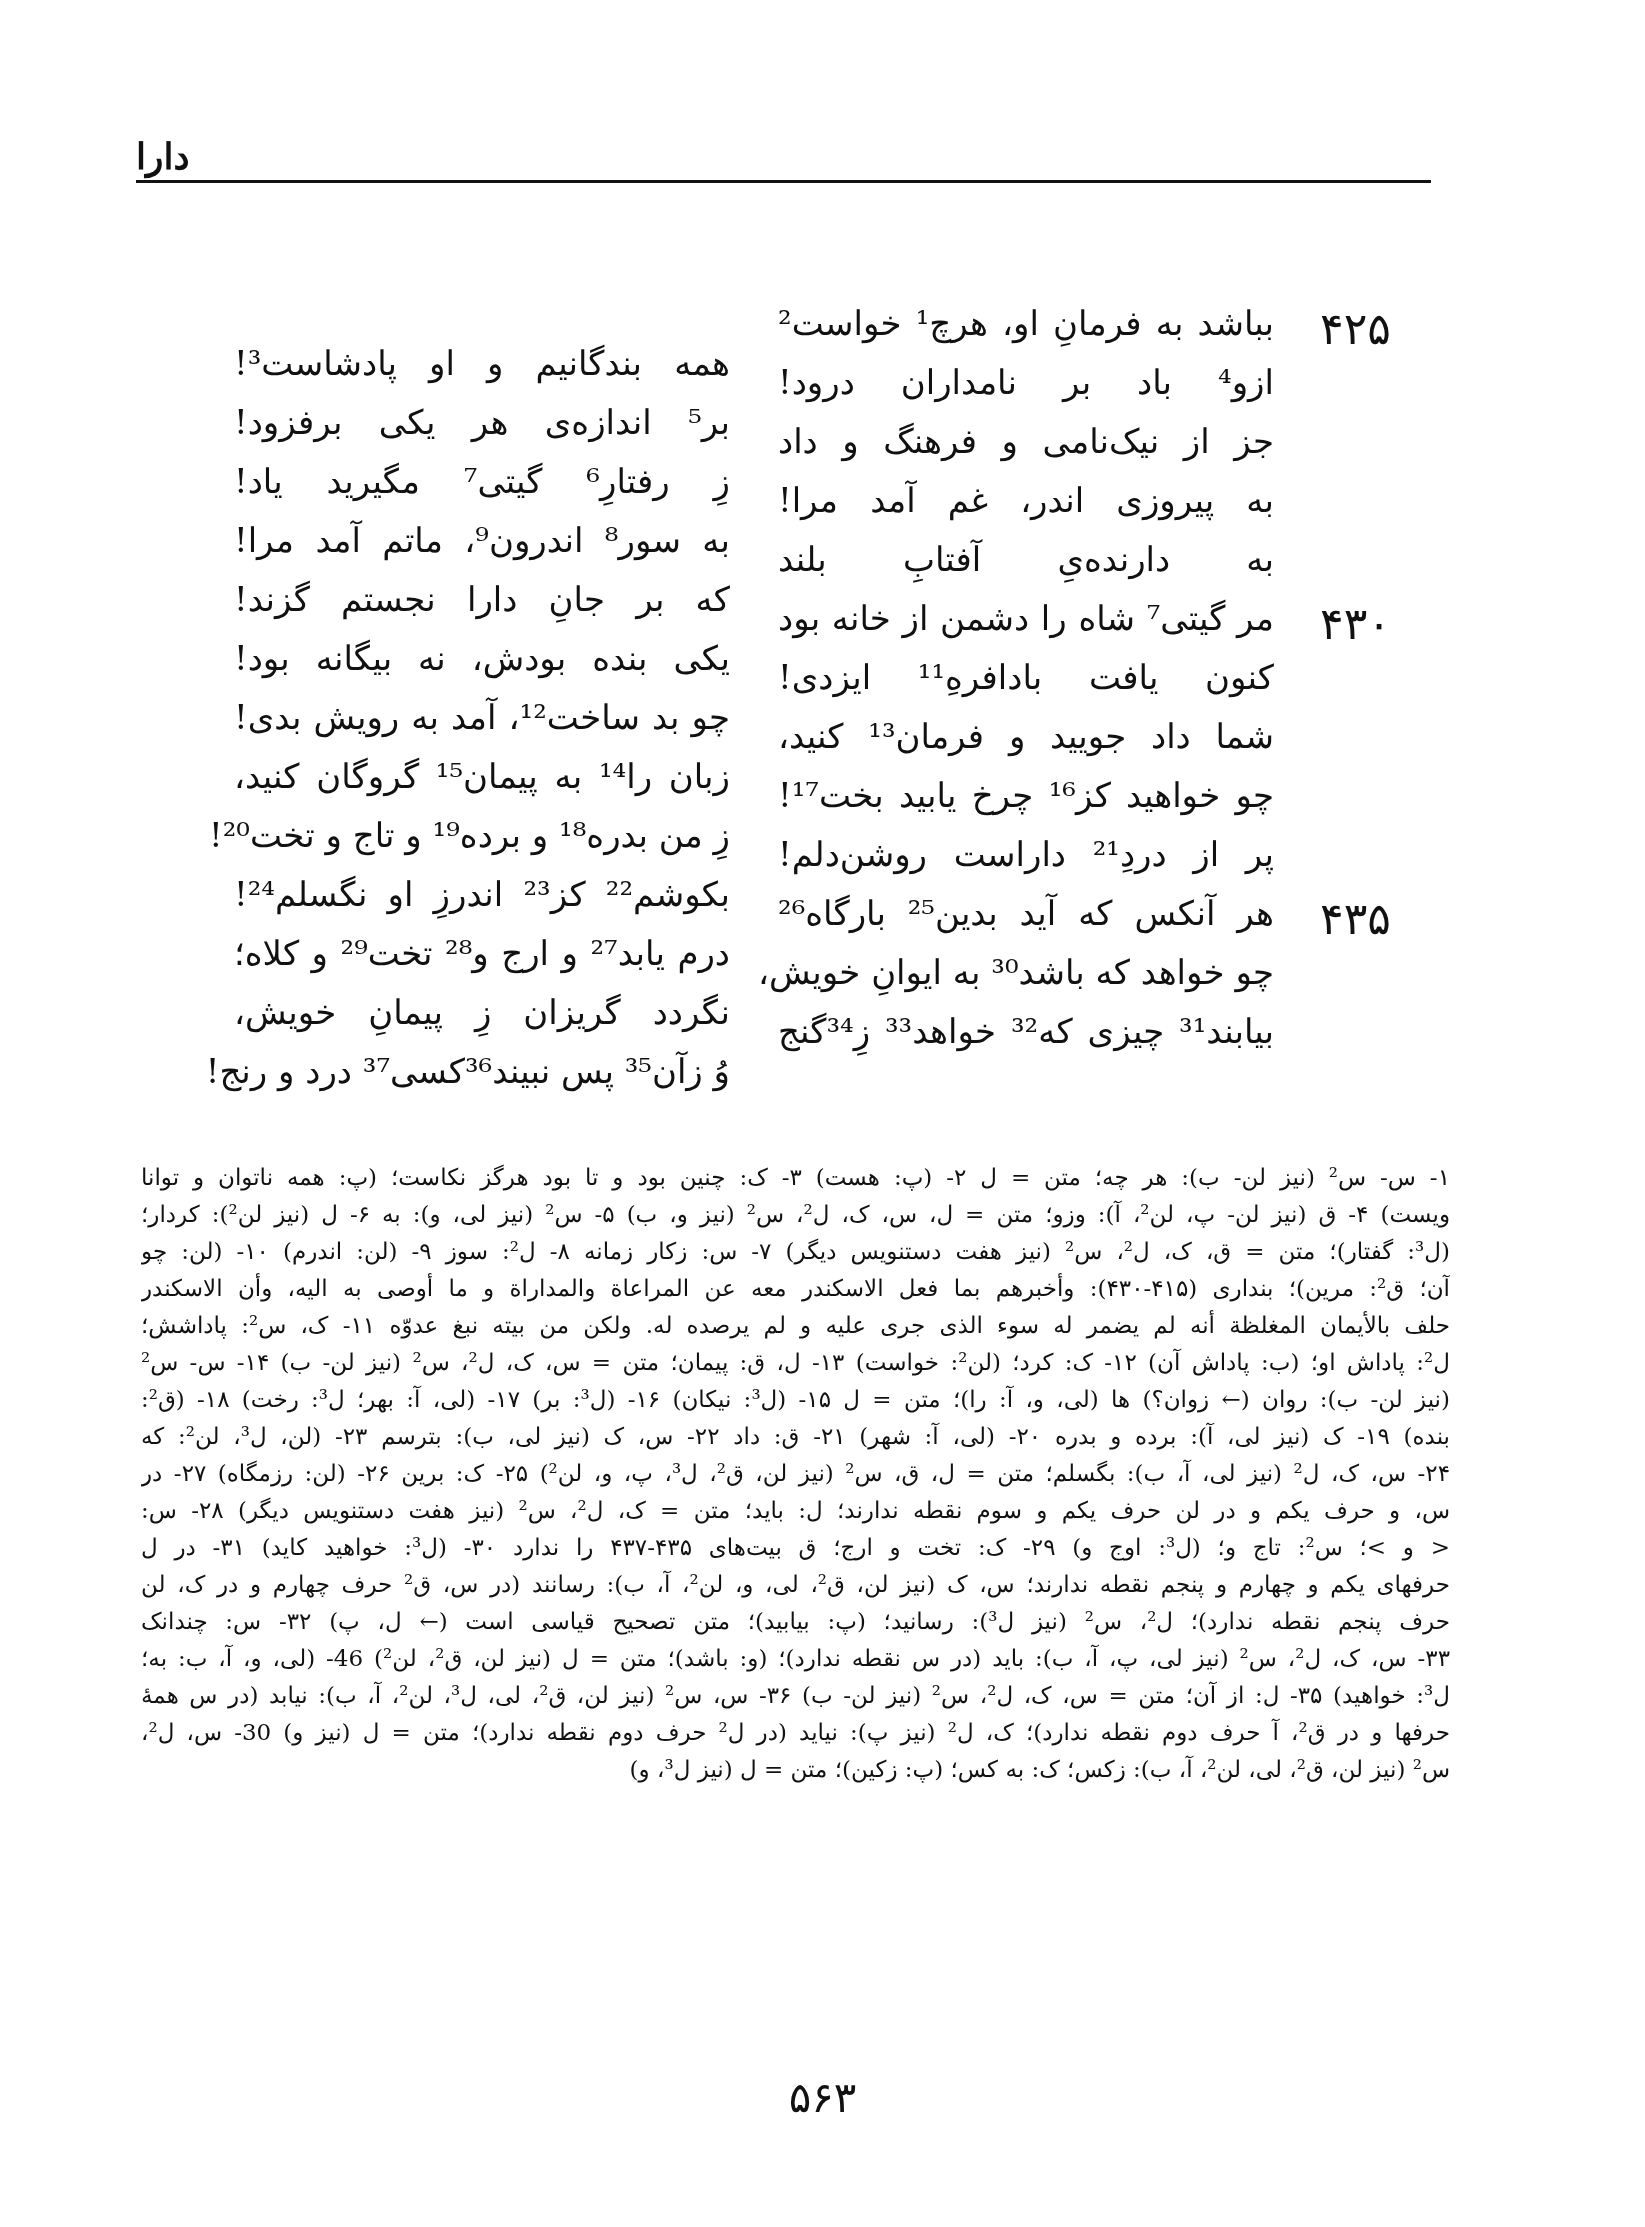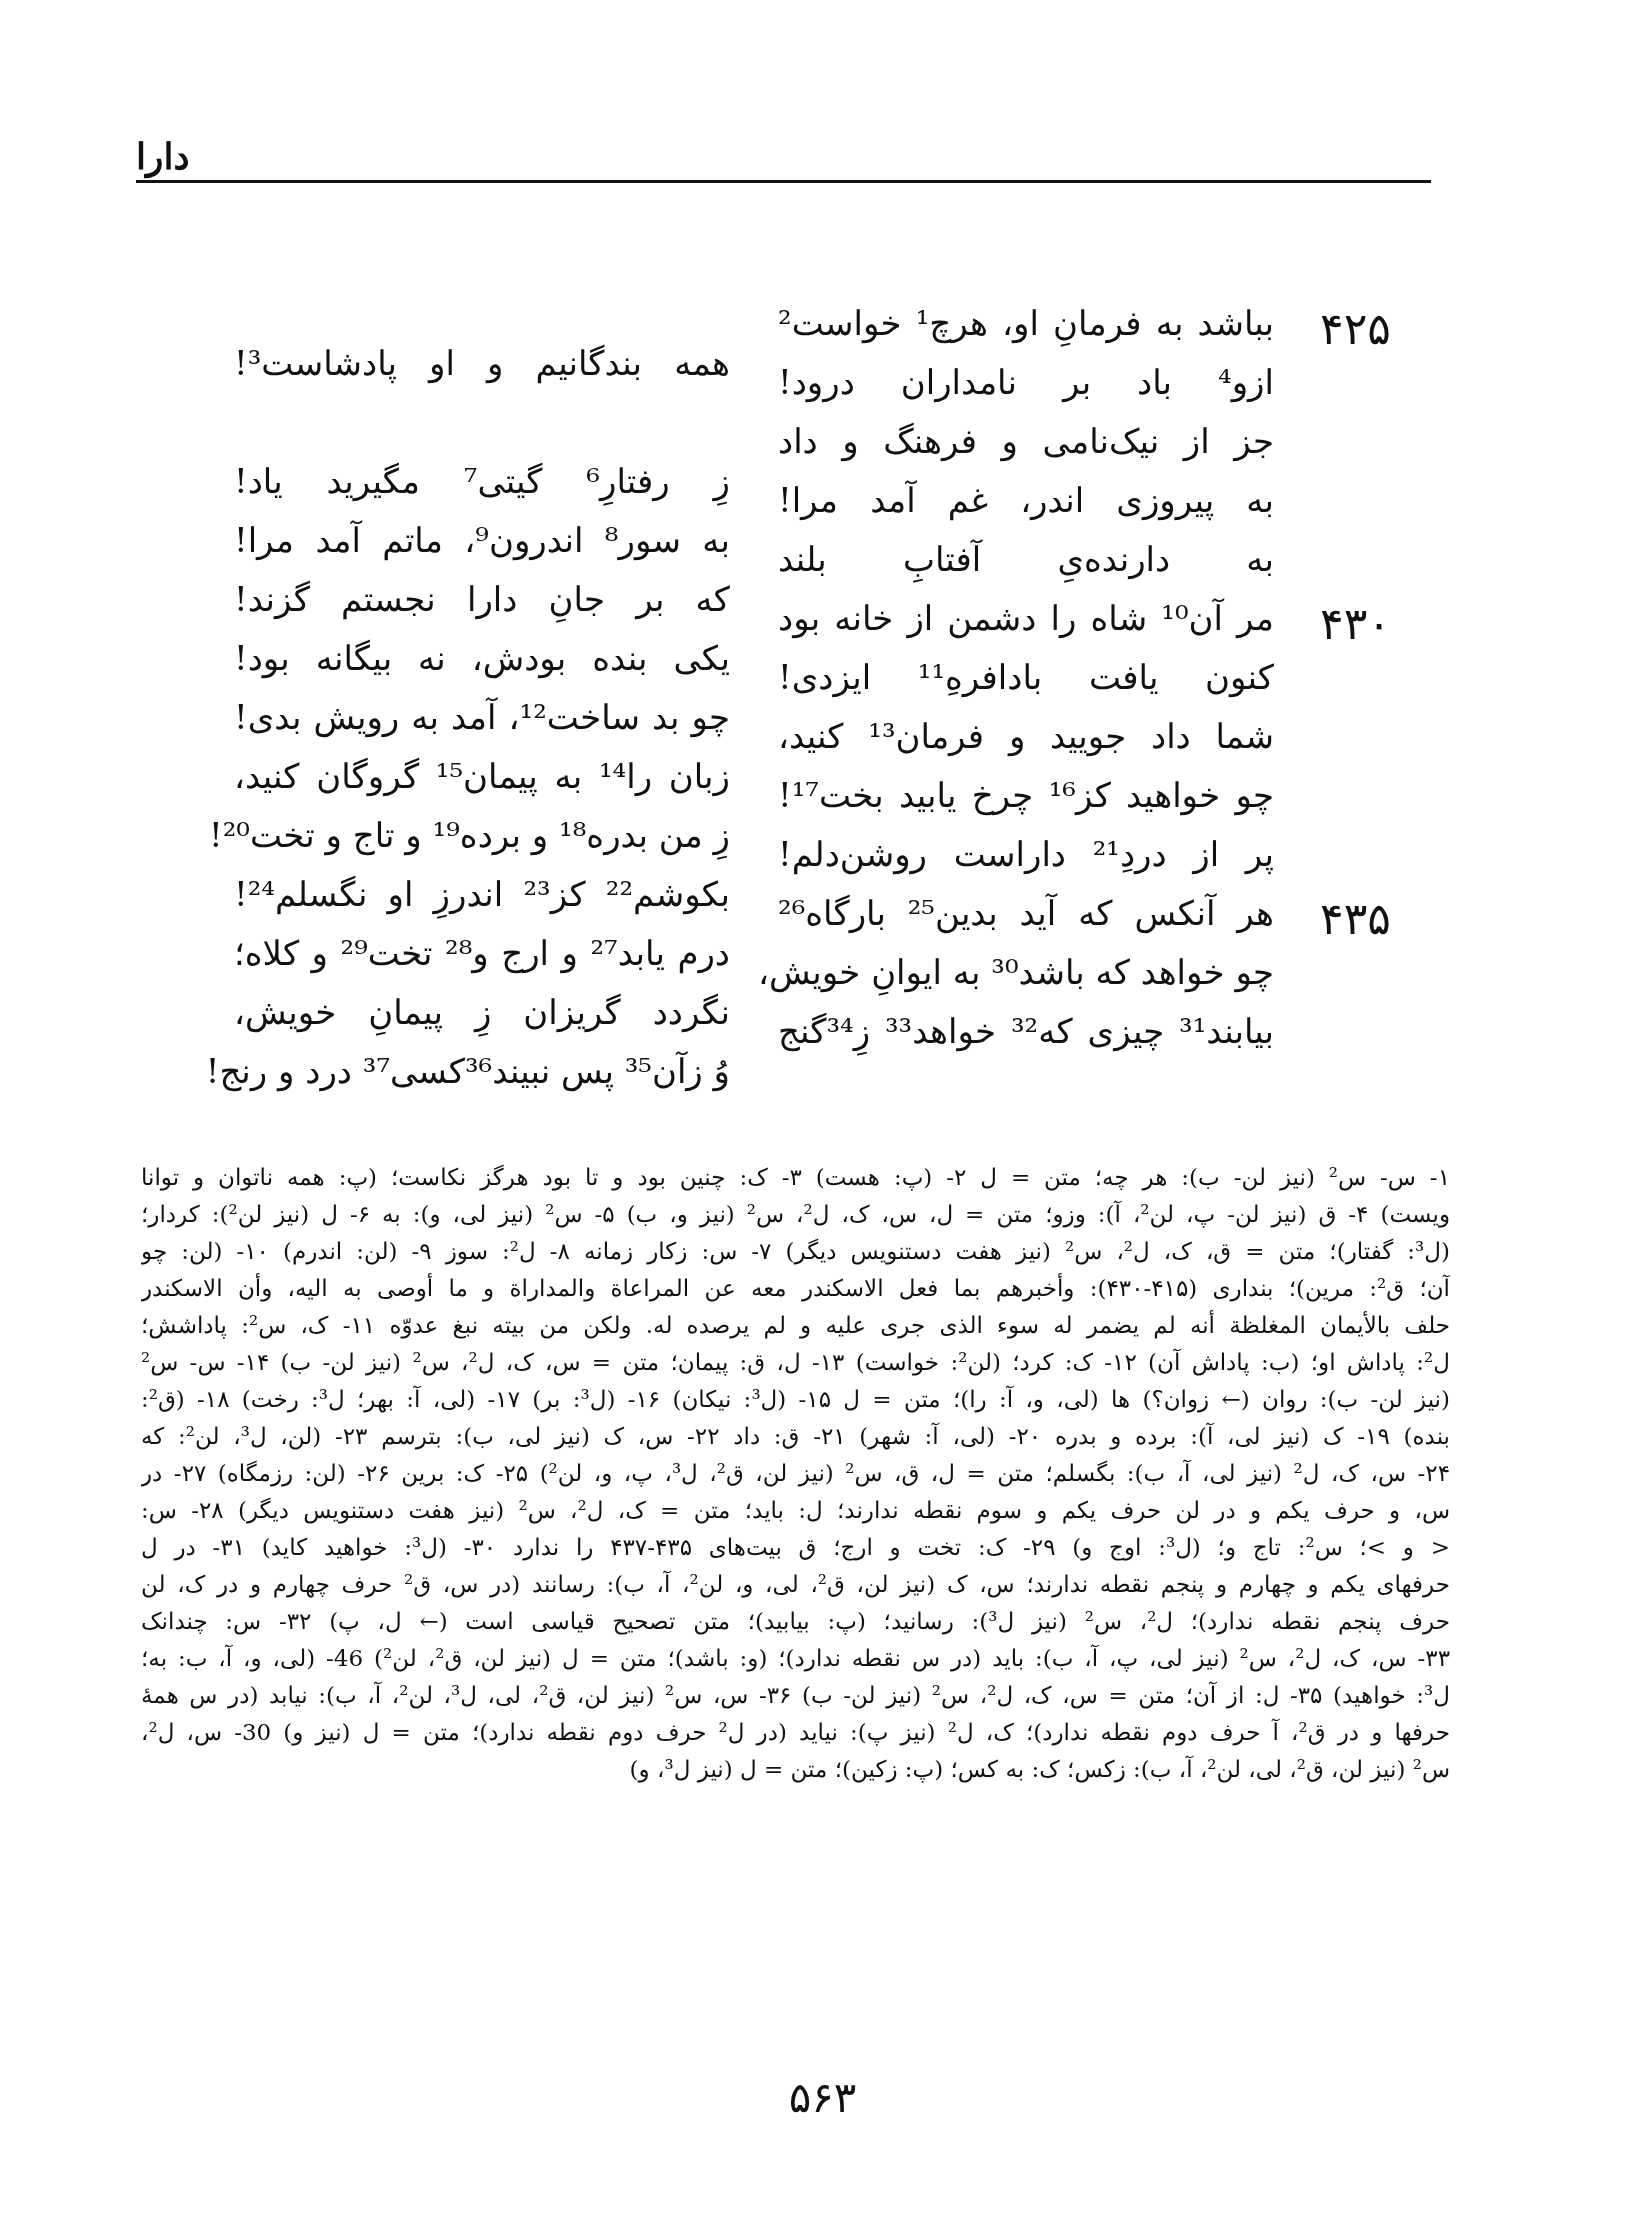--- a/index.html
+++ b/index.html
@@ -33,39 +33,40 @@
 
 <div class="verses" id="verses">
     <div class="couplet-row">
       <span class="verse-num">۴۲۵</span>
       <span class="hemi-right">بباشد به فرمانِ او، هرچ¹ خواست²</span>
       <span class="hemi-left">همه بندگانیم و او پادشاست³!</span>
     </div>
     <div class="couplet-row">
       <span class="verse-num"></span>
       <span class="hemi-right">ازو⁴ باد بر نامداران درود!</span>
+      <span class="hemi-left">بر⁵ اندازه‌ی هر یکی برفزود!</span>
     </div>
     <div class="couplet-row">
       <span class="verse-num"></span>
       <span class="hemi-right">جز از نیک‌نامی و فرهنگ و داد</span>
       <span class="hemi-left">زِ رفتارِ⁶ گیتی⁷ مگیرید یاد!</span>
     </div>
     <div class="couplet-row">
       <span class="verse-num"></span>
       <span class="hemi-right">به پیروزی اندر، غم آمد مرا!</span>
       <span class="hemi-left">به سور⁸ اندرون⁹، ماتم آمد مرا!</span>
     </div>
     <div class="couplet-row">
       <span class="verse-num"></span>
       <span class="hemi-right">به دارنده‌یِ آفتابِ بلند</span>
       <span class="hemi-left">که بر جانِ دارا نجستم گزند!</span>
     </div>
     <div class="couplet-row">
       <span class="verse-num">۴۳۰</span>
-      <span class="hemi-right">مر آن¹⁰ شاه را دشمن از خانه بود</span>
+      <span class="hemi-right">مر گیتی⁷ شاه را دشمن از خانه بود</span>
       <span class="hemi-left">یکی بنده بودش، نه بیگانه بود!</span>
     </div>
     <div class="couplet-row">
       <span class="verse-num"></span>
       <span class="hemi-right">کنون یافت بادافرهِ¹¹ ایزدی!</span>
       <span class="hemi-left">چو بد ساخت¹²، آمد به رویش بدی!</span>
     </div>
     <div class="couplet-row">
       <span class="verse-num"></span>
       <span class="hemi-right">شما داد جویید و فرمان¹³ کنید،</span>

